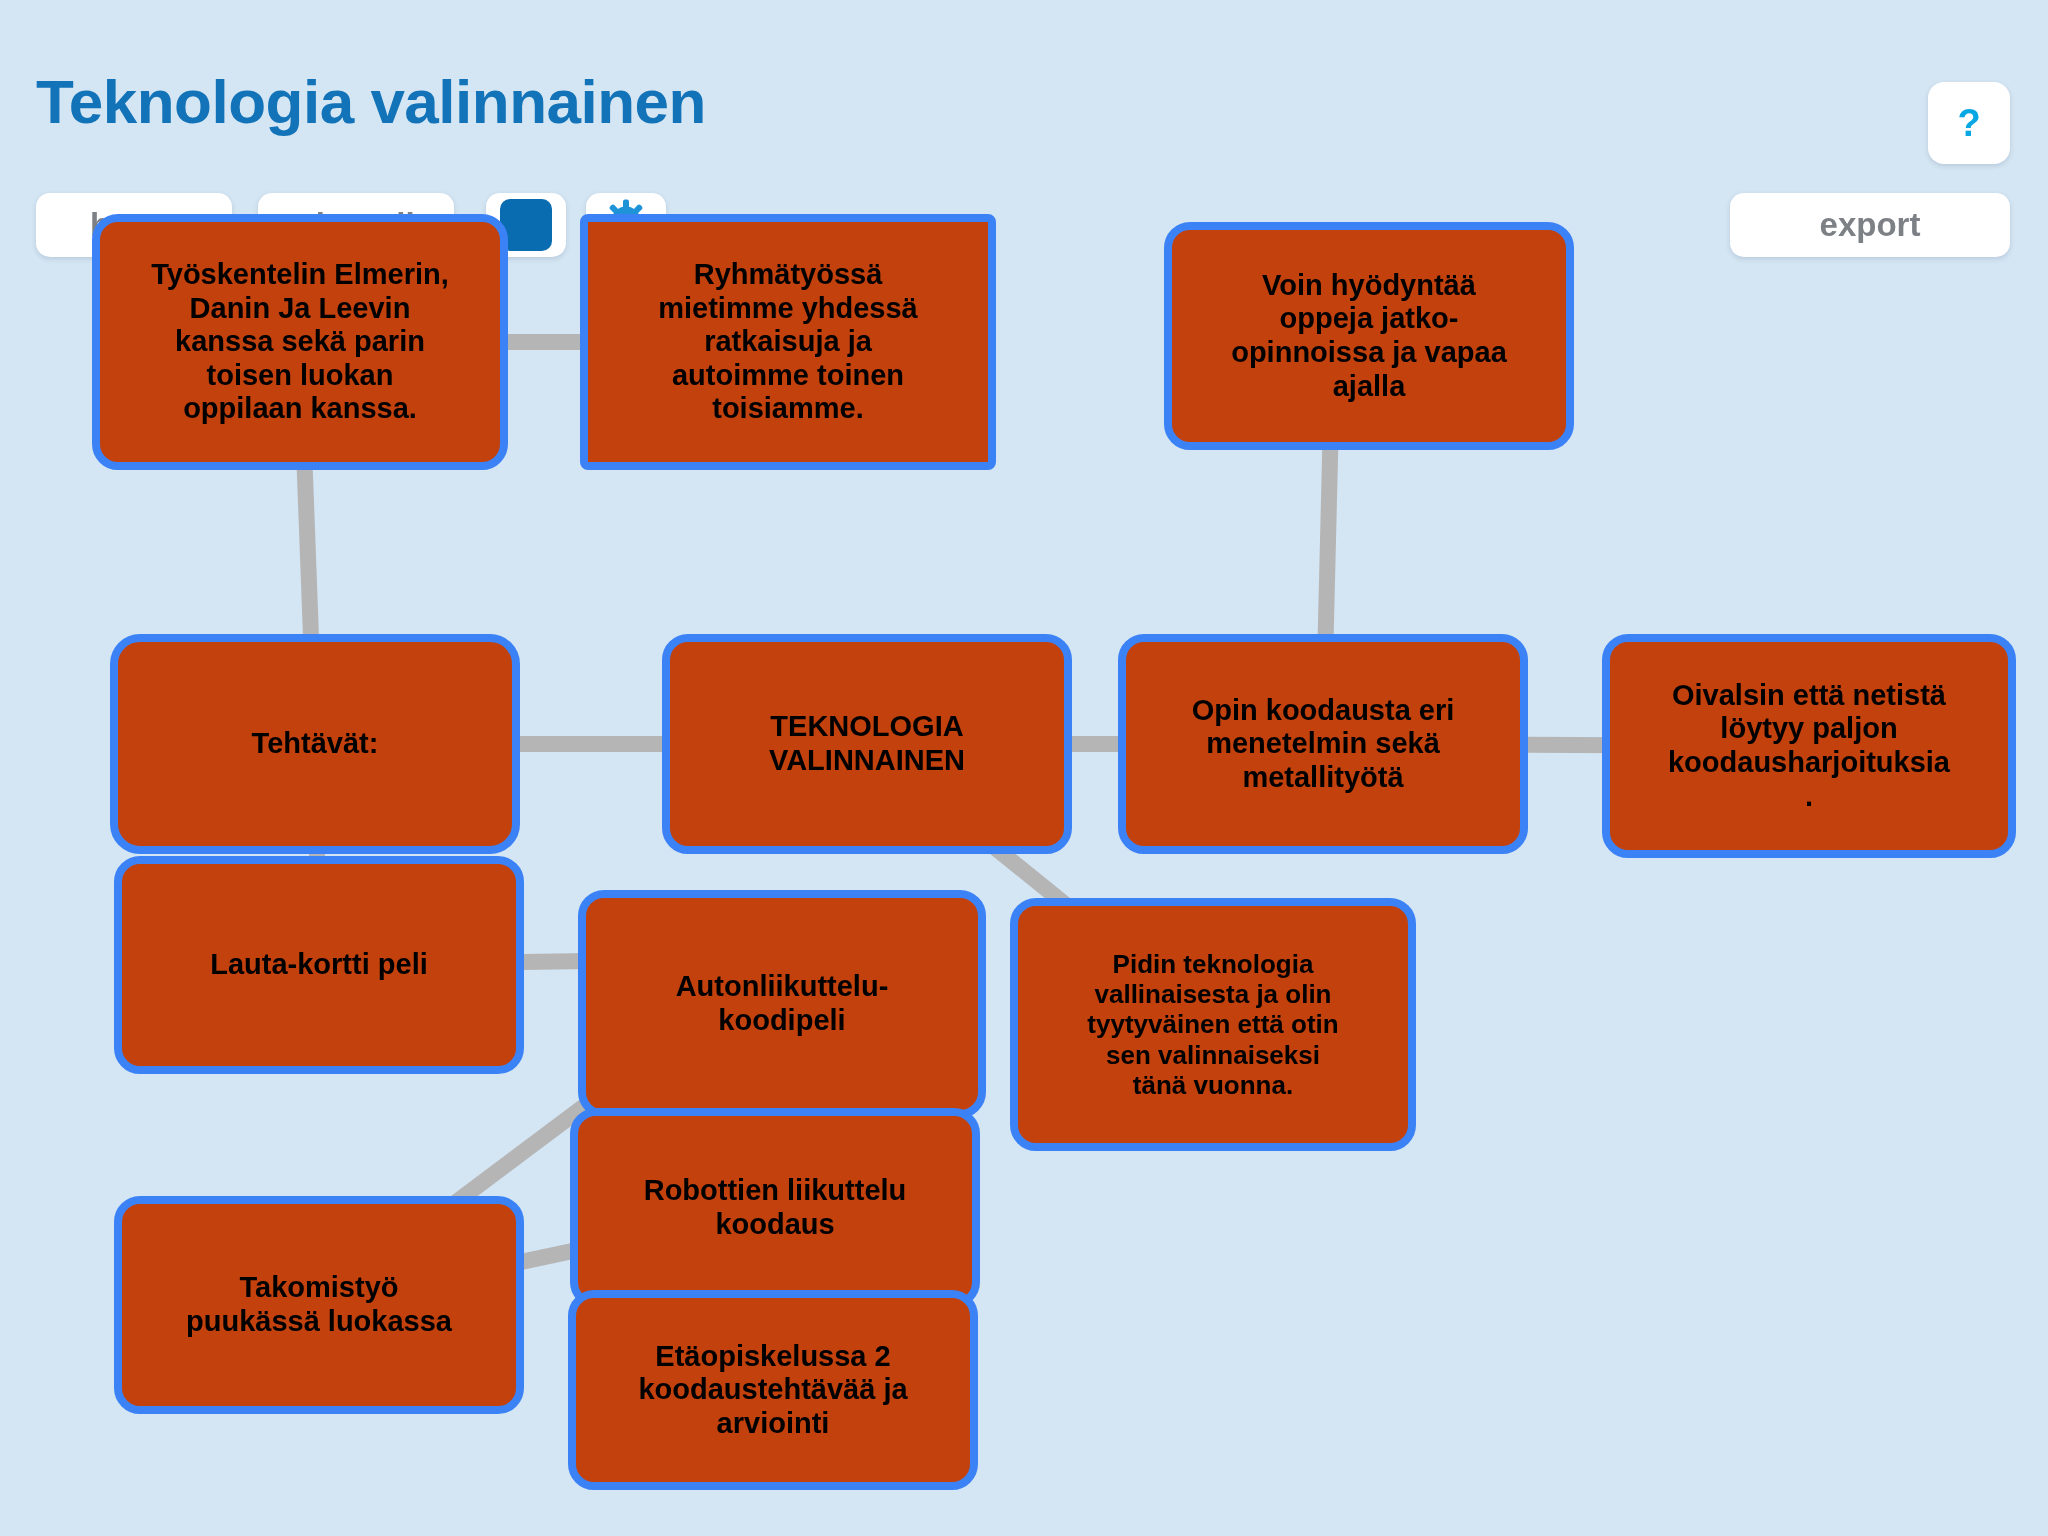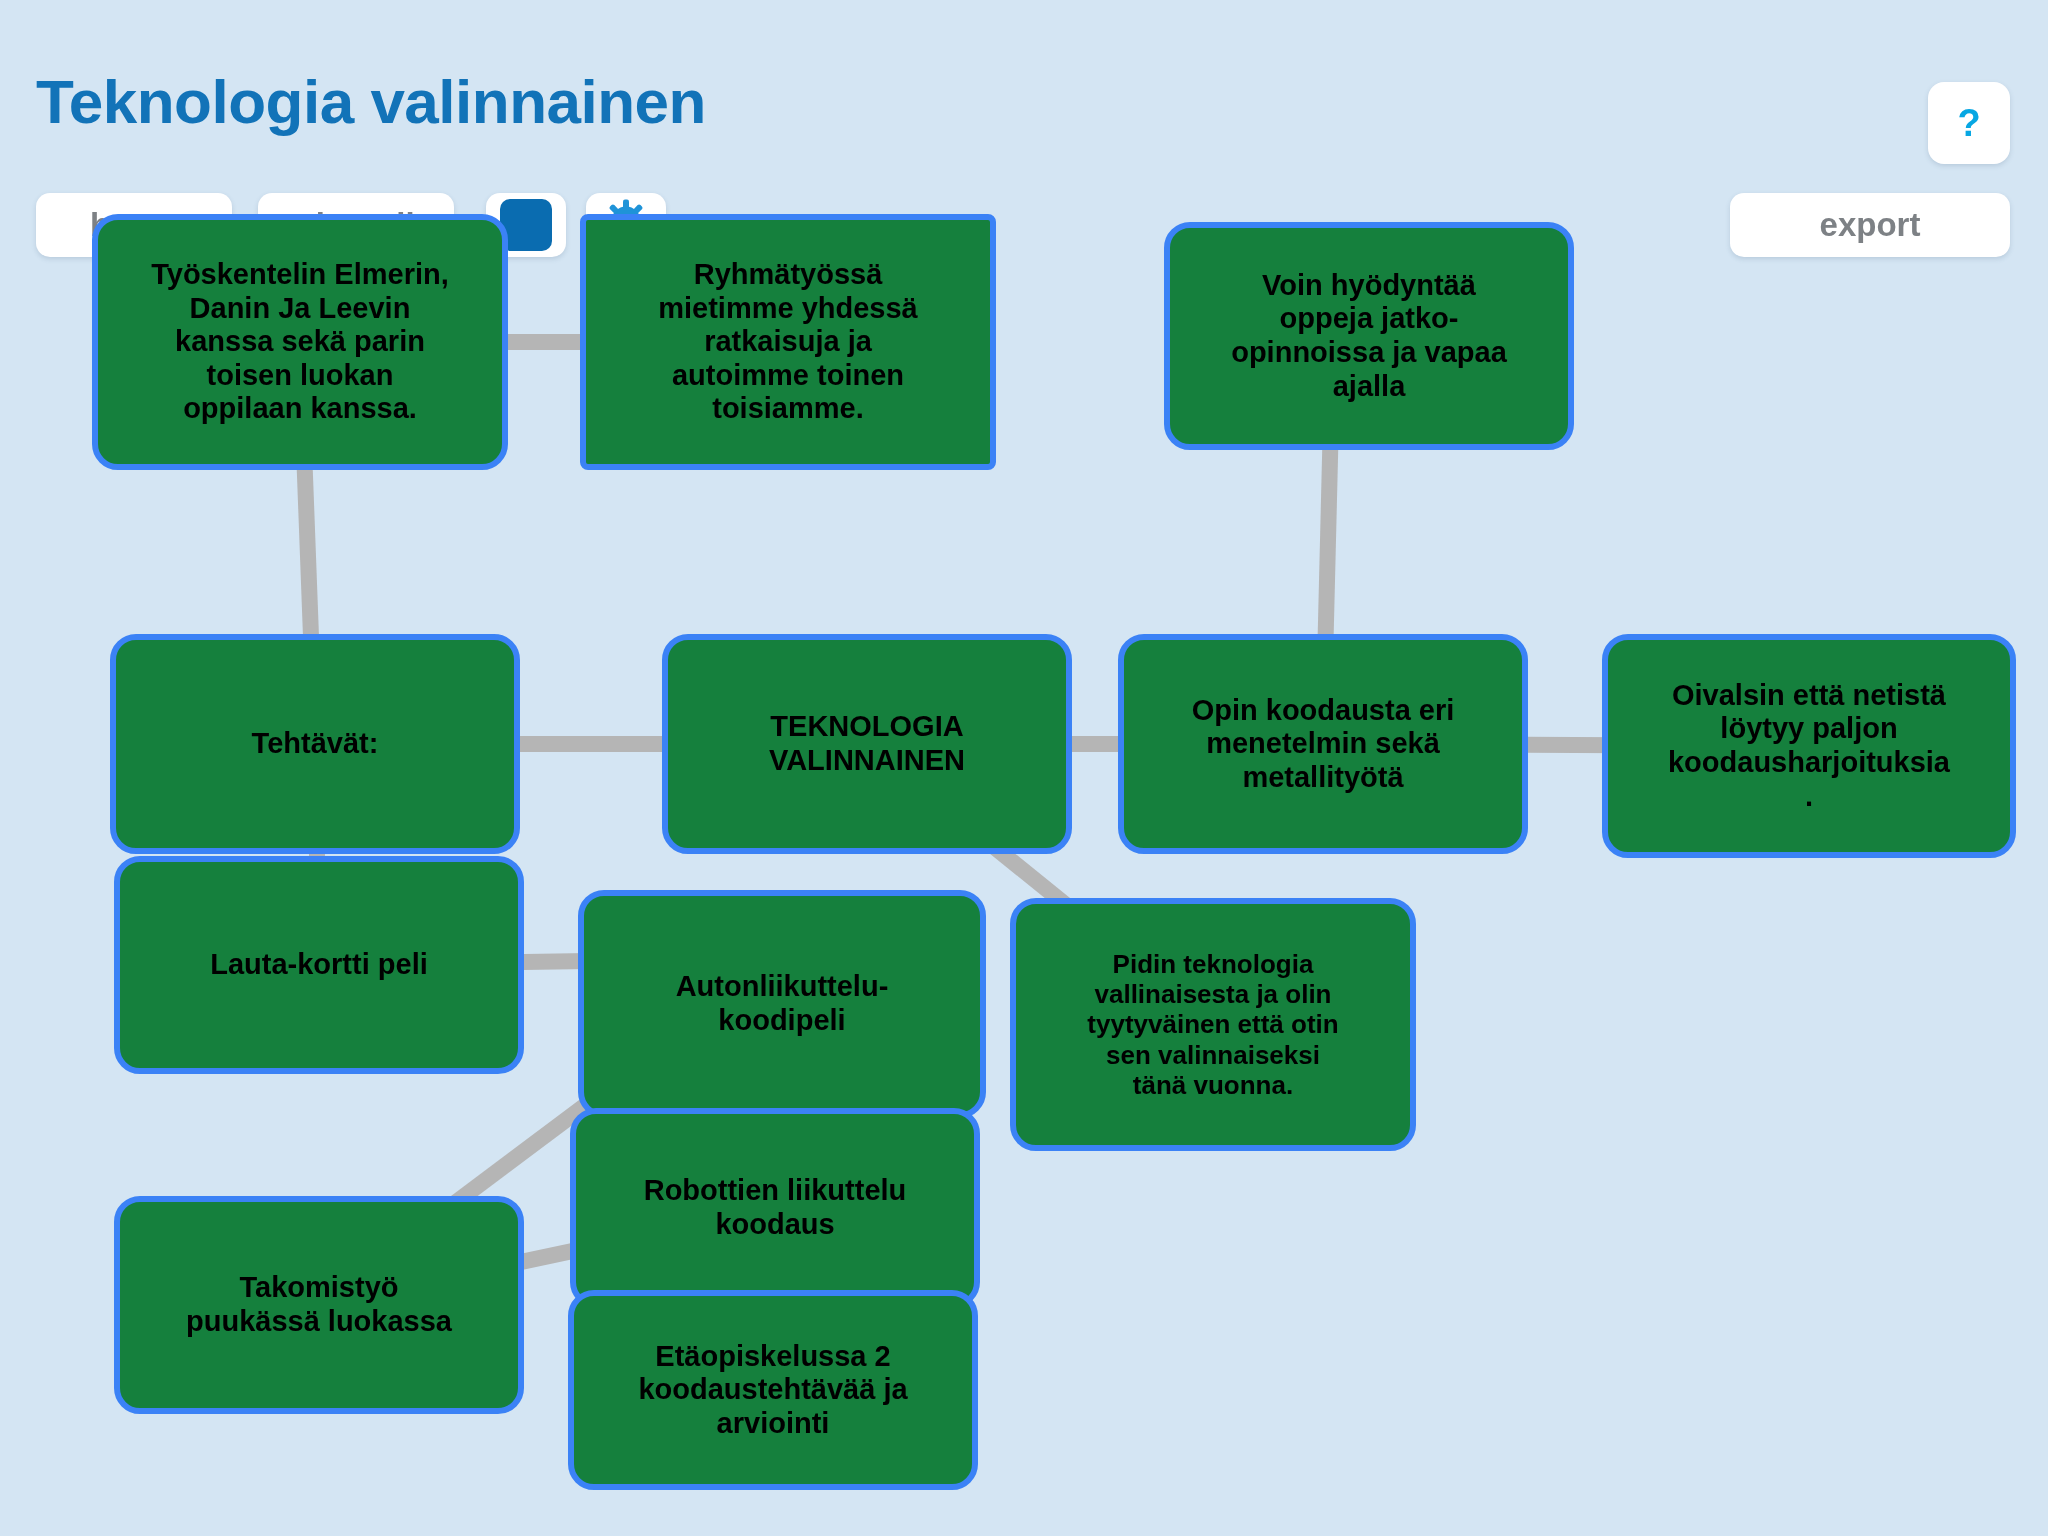--- a/index.html
+++ b/index.html
@@ -99,22 +99,22 @@
     border-radius: 10px;
     background: #0a6cb0;
   }
 
   
   #map { position: absolute; left: 0; top: 268px; width: 2048px; height: 1268px; }
   #edges { position: absolute; left: 0; top: 0; width: 2048px; height: 1268px; }
 
   .node {
     position: absolute;
-    background: #15803d;
-    border: 6px solid #3b82f6;
+    background: #c2410c;
+    border: 8px solid #3b82f6;
     border-radius: 26px;
     box-sizing: border-box;
     display: flex;
     align-items: center;
     justify-content: center;
     text-align: center;
     font-weight: 700;
     color: #000;
     line-height: 1.16;
     padding: 6px 14px;
@@ -180,21 +180,21 @@
 oppilaan kanssa.</div>
         <div class="node" style="left: 580px; top: -54px; width: 416px; height: 256px; font-size: 29px; border-radius: 8px;">Ryhmätyössä
 mietimme yhdessä
 ratkaisuja ja
 autoimme toinen
 toisiamme.</div>
         <div class="node" style="left: 1128px; top: -46px; width: 410px; height: 228px; font-size: 29px; margin-left: 36px;">Voin hyödyntää
 oppeja jatko-
 opinnoissa ja vapaa
 ajalla</div>
-        <div class="node" style="left: 110px; top: 366px; width: 410px; height: 220px; font-size: 29px;">Tehtävät:</div>
+        <div class="node" style="left: 110px; top: 366px; width: 410px; height: 220px; font-size: 29px; border-radius: 30px;">Tehtävät:</div>
         <div class="node" style="left: 662px; top: 366px; width: 410px; height: 220px; font-size: 29px;">TEKNOLOGIA
 VALINNAINEN</div>
         <div class="node" style="left: 1118px; top: 366px; width: 410px; height: 220px; font-size: 29px;">Opin koodausta eri
 menetelmin sekä
 metallityötä</div>
         <div class="node" style="left: 1602px; top: 366px; width: 414px; height: 224px; font-size: 29px;">Oivalsin että netistä
 löytyy paljon
 koodausharjoituksia
 .</div>
         <div class="node" style="left: 114px; top: 588px; width: 410px; height: 218px; font-size: 29px;">Lauta-kortti peli</div>

